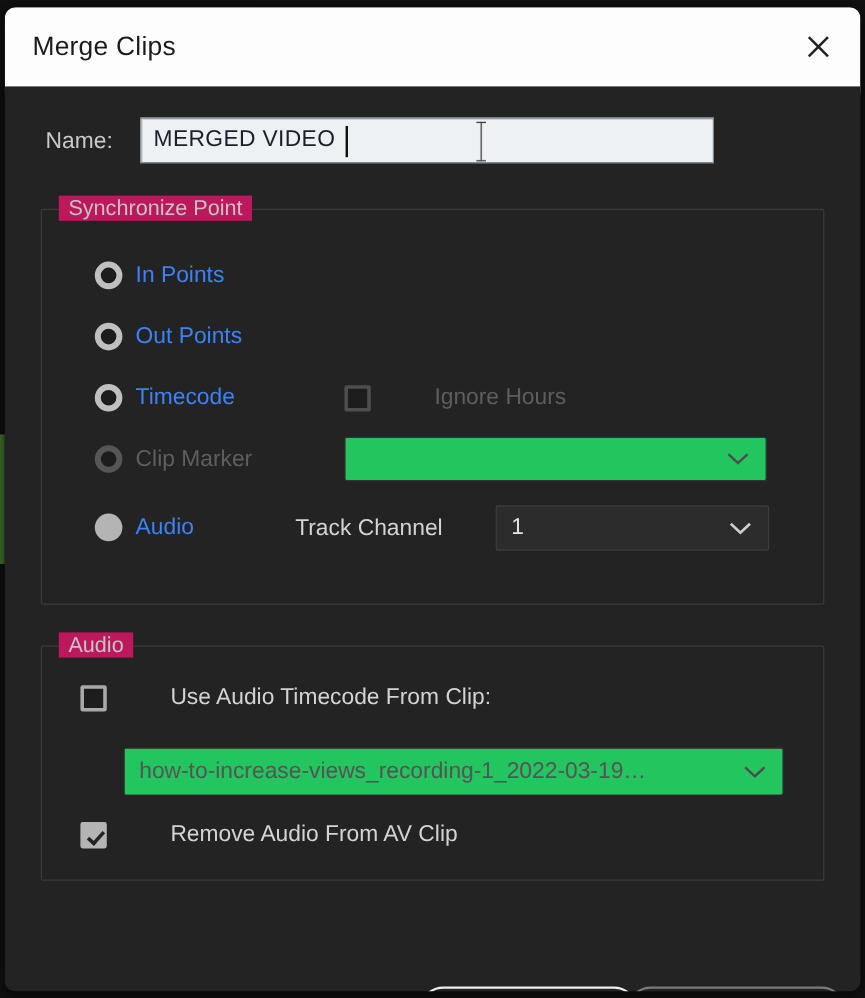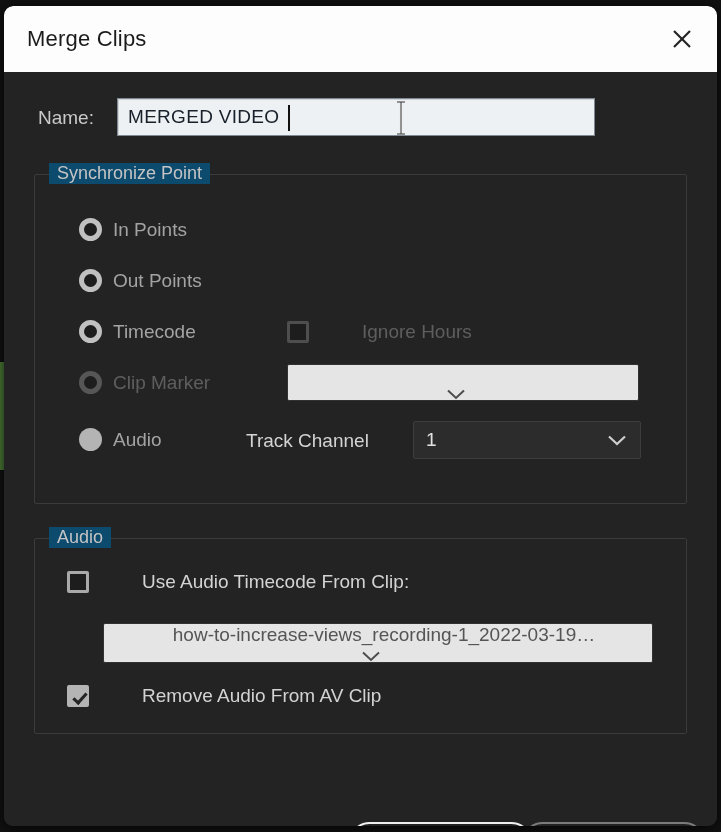--- a/index.html
+++ b/index.html
@@ -128,21 +128,21 @@
     position: absolute;
     border: 1px solid #3b3b3b;
     border-radius: 2px;
     box-sizing: border-box;
   }
   .legend {
     position: absolute;
     top: -12px;
     left: 14px;
     padding: 0 8px;
-    background: #0c4a6e;
+    background: #be185d;
     font-size: 18px;
     color: #c4c4c4;
     white-space: nowrap;
   }
 
   #fs-sync {
     left: 30px; top: 102px;
     width: 653px; height: 330px;
   }
   #fs-audio {
@@ -168,21 +168,21 @@
   .radio.filled {
     border: none;
     background: #b4b4b4;
   }
   .radio.disabled {
     border-color: #565656;
   }
   .radio-label {
     margin-left: 11px;
     font-size: 19px;
-    color: #a3a3a3;
+    color: #3b82f6;
     white-space: nowrap;
   }
   .radio-label.disabled { color: #5e5e5e; }
 
   
   .check-row {
     position: absolute;
     display: flex;
     align-items: flex-start;
     cursor: pointer;
@@ -224,24 +224,23 @@
     position: absolute;
     box-sizing: border-box;
     background: #2c2c2c;
     border: 1px solid #3d3d3d;
     border-radius: 2px;
     display: flex;
     align-items: center;
     cursor: pointer;
   }
   .dropdown.disabled {
-    background: #e5e5e5;
+    background: #22c55e;
     border-color: #323232;
     cursor: default;
-    flex-direction: column;
   }
   .dd-value {
     margin-left: 12px;
     font-size: 19px;
     color: #e2e2e2;
     white-space: nowrap;
     overflow: hidden;
     text-overflow: ellipsis;
     flex: 1 1 auto;
   }

